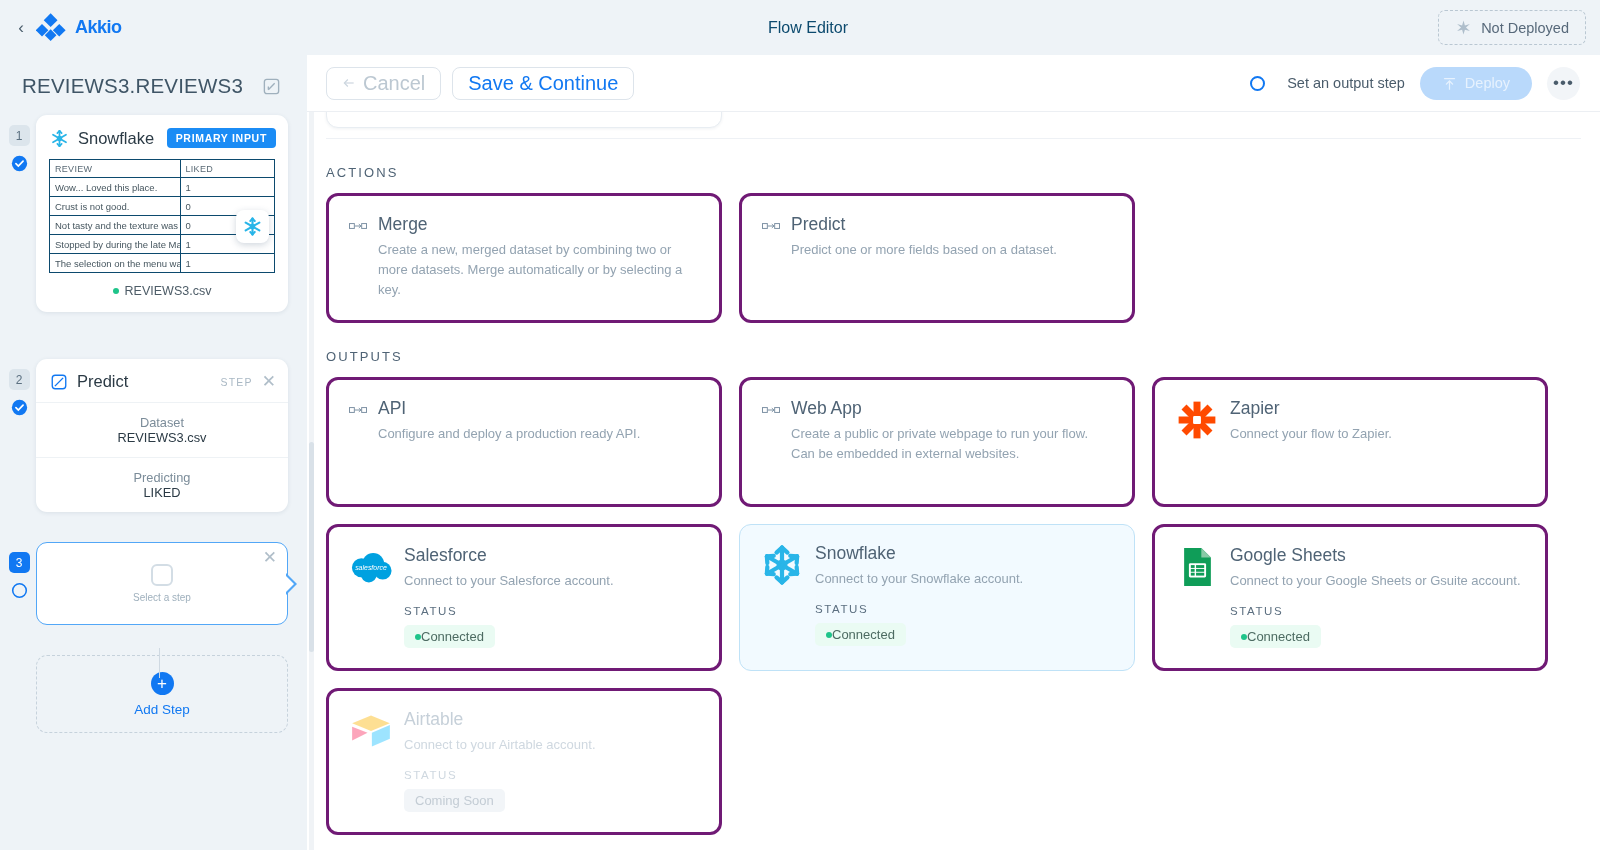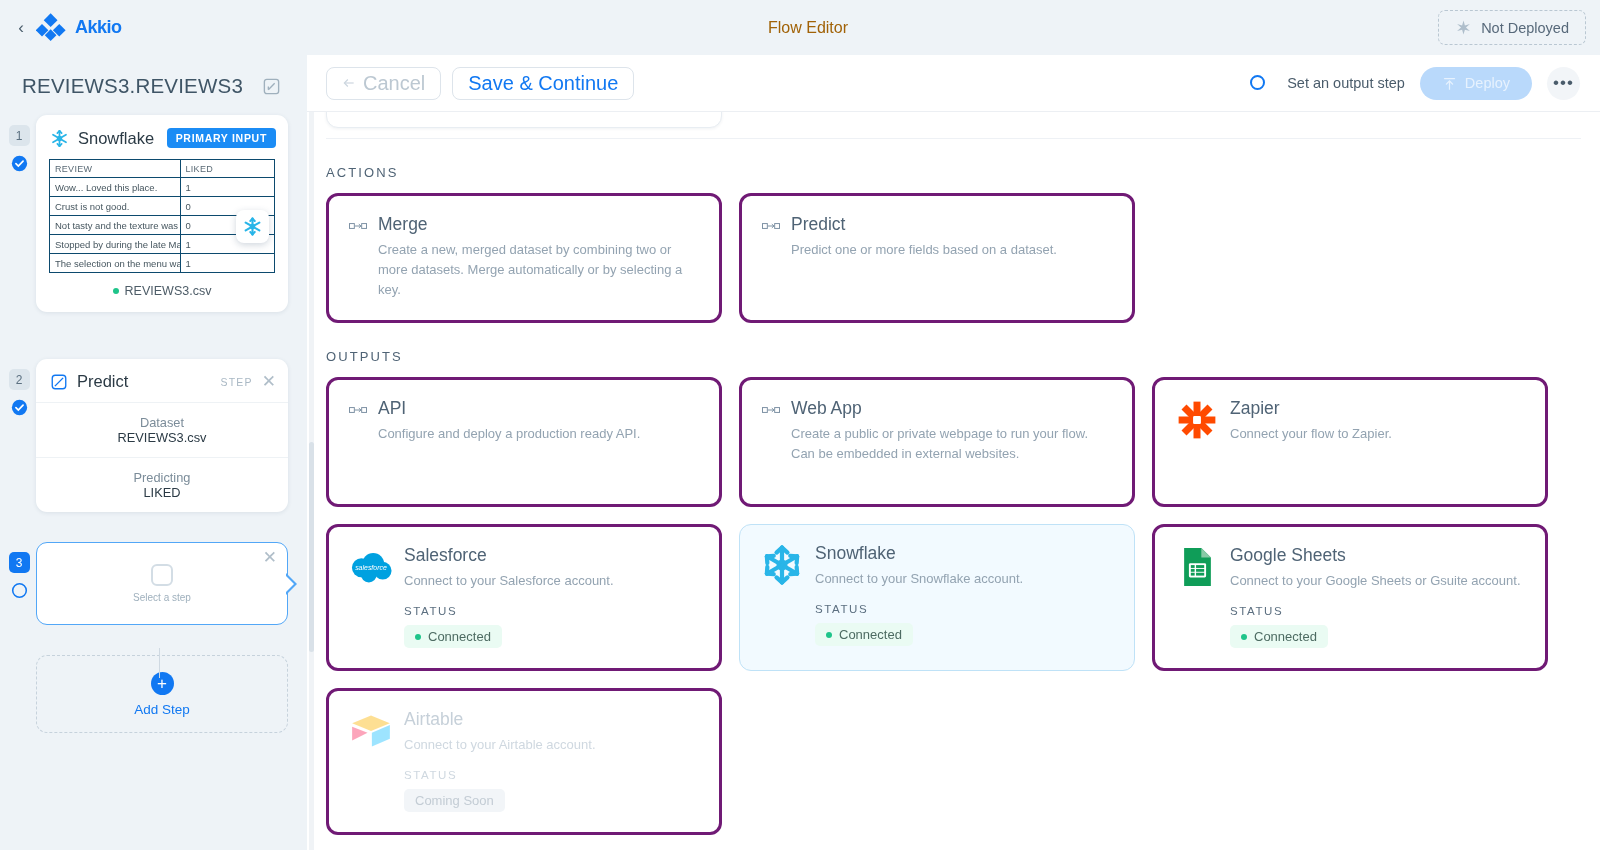--- a/index.html
+++ b/index.html
@@ -22,21 +22,21 @@
     display:flex; align-items:center; justify-content:center;
     color:#4a5c6b; font-size:17px; cursor:pointer;
   }
   .brand { display:flex; align-items:center; gap:9px; margin-left:4px; }
   .brand-logo { width:30px; height:30px; }
   .brand-name {
     font-size:18px; font-weight:bold; color:#1178f2; letter-spacing:-0.5px;
   }
   .topbar-title {
     position:absolute; left:16px; right:0; text-align:center;
-    font-size:16px; color:#a16207;
+    font-size:16px; color:#0c4a6e;
   }
   .not-deployed {
     position:absolute; right:14px; top:10px;
     height:35px; padding:0 16px;
     border:1px dashed #b9c7d2; border-radius:7px;
     display:flex; align-items:center; gap:9px;
     font-size:14.5px; color:#57697a; background:transparent;
   }
 
   
@@ -178,21 +178,21 @@
     height:33px; border-radius:8px; border:1px solid #dde4eb;
     background:#fff; font-size:20px; cursor:pointer;
     display:inline-flex; align-items:center; gap:7px; padding:0 15px;
     font-family:"Liberation Sans", sans-serif;
   }
   .btn-cancel { color:#bcc8d2; }
   .btn-save { color:#1178f2; margin-left:11px; }
   .toolbar-right {
     position:absolute; right:20px; display:flex; align-items:center; gap:15px;
   }
-  .output-step { display:flex; gap:22px; font-size:14.5px; color:#4a5c6b; cursor:pointer; }
+  .output-step { display:flex; align-items:center; gap:22px; font-size:14.5px; color:#4a5c6b; cursor:pointer; }
   .ring { width:15px; height:15px; border:2px solid #1178f2; border-radius:50%; }
   .btn-deploy {
     height:33px; padding:0 22px; border:none; border-radius:17px;
     background:#b9d9fb; color:#e7f2fe; font-size:14.5px;
     display:inline-flex; align-items:center; gap:8px; cursor:default;
     font-family:"Liberation Sans", sans-serif;
   }
   .more-btn {
     width:33px; height:33px; border-radius:50%; background:#f2f5f8;
     display:flex; align-items:center; justify-content:center;
@@ -234,21 +234,21 @@
   .tile.disabled { cursor:default; }
   .tile-head { display:flex; align-items:flex-start; gap:11px; }
   .tile-body { flex:1; }
   .tile-title { font-size:17.5px; color:#4f6375; line-height:1.25; }
   .tile.disabled .tile-title { color:#c6d0d9; }
   .tile-desc { font-size:13px; color:#93a3b1; line-height:1.55; margin-top:4px; max-width:315px; }
   .tile.disabled .tile-desc { color:#cfd8e0; }
   .status-label { font-size:11.5px; letter-spacing:1.6px; color:#5c6f80; margin-top:14px; }
   .tile.disabled .status-label { color:#cfd8e0; }
   .status-pill {
-    display:inline-flex; align-items:center; gap:7px; margin-top:8px;
+    display:inline-flex; align-items:center; margin-top:8px;
     background:#eafbf3; color:#4d6b62; font-size:13px;
     padding:4px 11px; border-radius:5px;
   }
   .status-pill.soon { background:#f2f5f8; color:#c3ccd4; }
   .mini-icon { width:18px; height:14px; flex:0 0 auto; margin-top:5px; }
   .logo-box { width:44px; height:44px; flex:0 0 auto; display:flex; align-items:center; justify-content:center; }
   .tile.disabled .logo-box { opacity:.42; }
   .tiles-row2 .tile { min-height:128px; }
 </style>
 </head>

